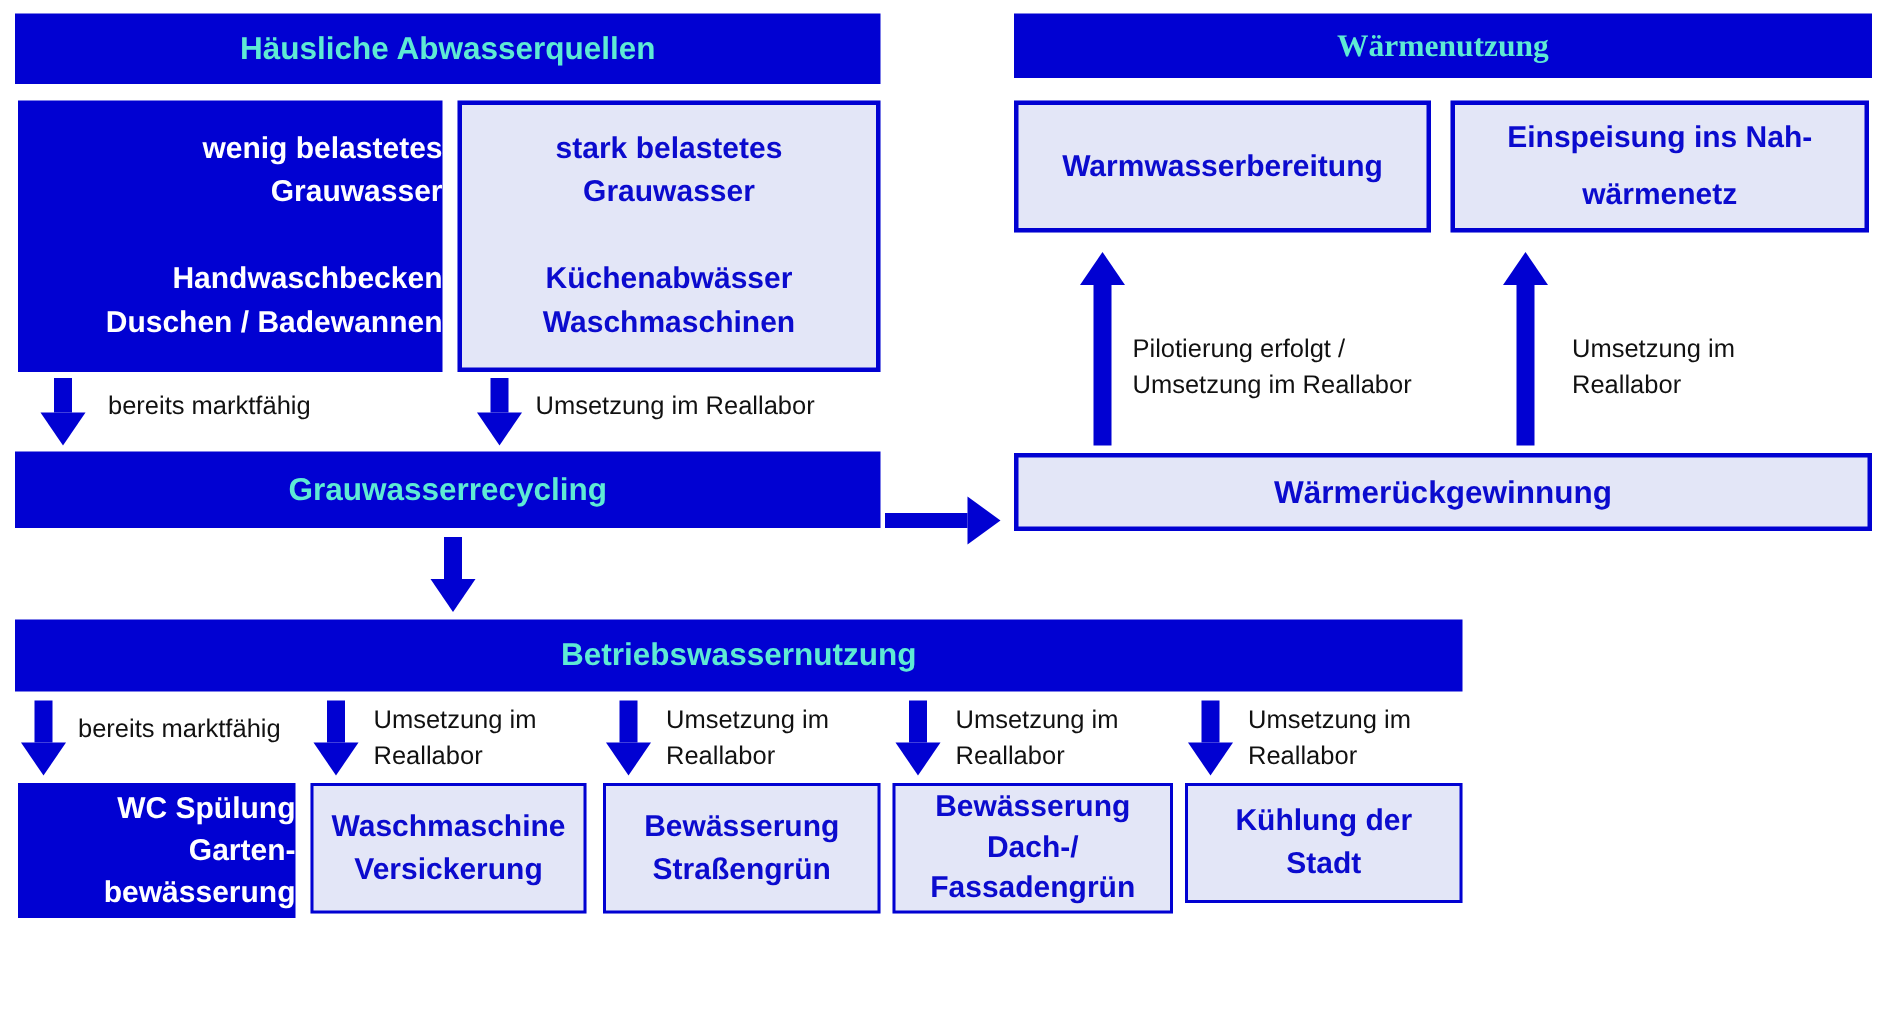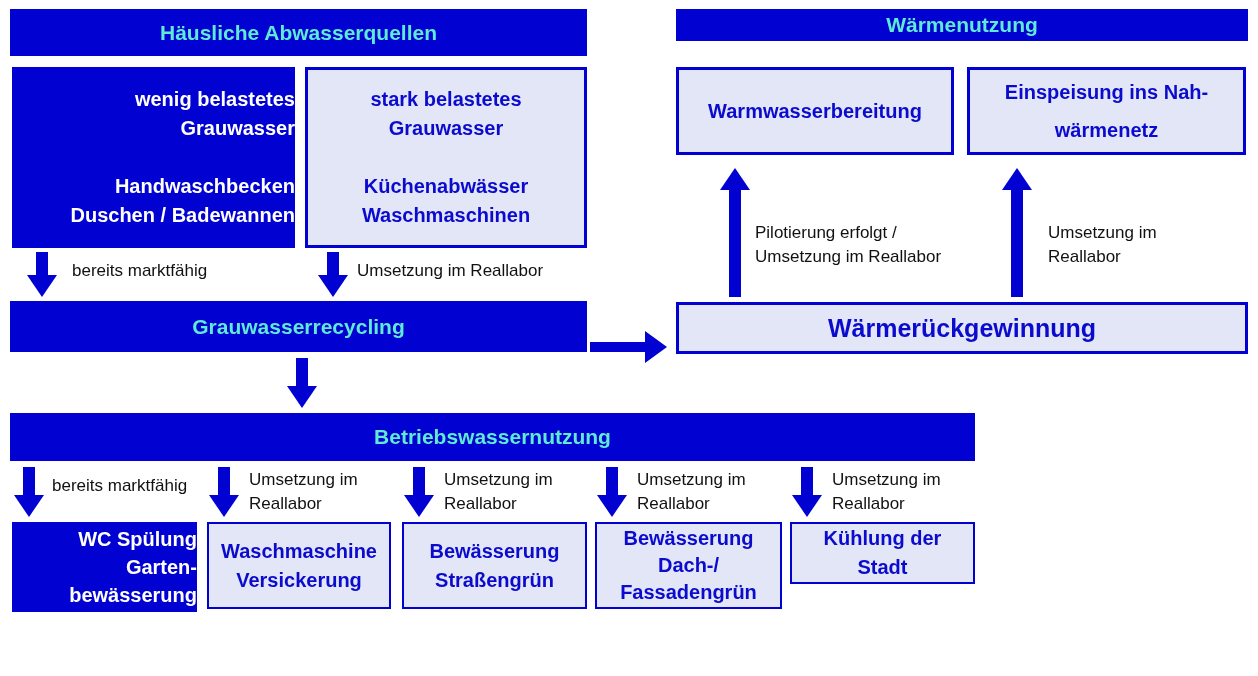--- a/index.html
+++ b/index.html
@@ -85,21 +85,21 @@
 
   <div class="arrow-v" style="left:287px;top:358px;">
     <div class="shaft-v" style="height:28px;"></div>
     <div class="head-down"></div>
   </div>
 
   <div class="bar" style="left:10px;top:413px;width:965px;height:48px;">
     <span>Betriebswassernutzung</span>
   </div>
 
-  <div class="bar" style="left:676px;top:9px;width:572px;height:32px;">
+  <div class="bar" style="left:676px;top:9px;width:572px;height:43px;font-family:Liberation Serif, serif;">
     <span>Wärmenutzung</span>
   </div>
 
   <div class="box light" style="left:676px;top:67px;width:278px;height:88px;">
     <div class="ln2">Warmwasserbereitung</div>
   </div>
 
   <div class="box light" style="left:967px;top:67px;width:279px;height:88px;gap:11px;">
     <div class="ln2">Einspeisung ins Nah-</div>
     <div class="ln2">wärmenetz</div>
@@ -116,21 +116,21 @@
 
   <div class="arrow-v" style="left:1002px;top:168px;">
     <div class="head-up"></div>
     <div class="shaft-v" style="height:107px;"></div>
   </div>
   <div class="label" style="left:1048px;top:221px;">
     <div>Umsetzung im</div>
     <div>Reallabor</div>
   </div>
 
-  <div class="box light" style="left:676px;top:302px;width:572px;height:52px;font-size:25px;">
+  <div class="box light" style="left:676px;top:302px;width:572px;height:52px;font-size:21px;">
     <div class="ln2">Wärmerückgewinnung</div>
   </div>
 
   <div class="arrow-v" style="left:14px;top:467px;">
     <div class="shaft-v" style="height:28px;"></div>
     <div class="head-down"></div>
   </div>
   <div class="label" style="left:52px;top:474px;">bereits marktfähig</div>
 
   <div class="arrow-v" style="left:209px;top:467px;">
@@ -184,18 +184,18 @@
     <div class="ln">Bewässerung</div>
     <div class="ln">Straßengrün</div>
   </div>
 
   <div class="box light thin" style="left:595px;top:522px;width:187px;height:87px;">
     <div class="ln2">Bewässerung</div>
     <div class="ln2">Dach-/</div>
     <div class="ln2">Fassadengrün</div>
   </div>
 
-  <div class="box light thin" style="left:790px;top:522px;width:185px;height:62px;">
+  <div class="box light thin" style="left:790px;top:522px;width:185px;height:80px;">
     <div class="ln">Kühlung der</div>
     <div class="ln">Stadt</div>
   </div>
 
 </div>
 
 </body></html>

